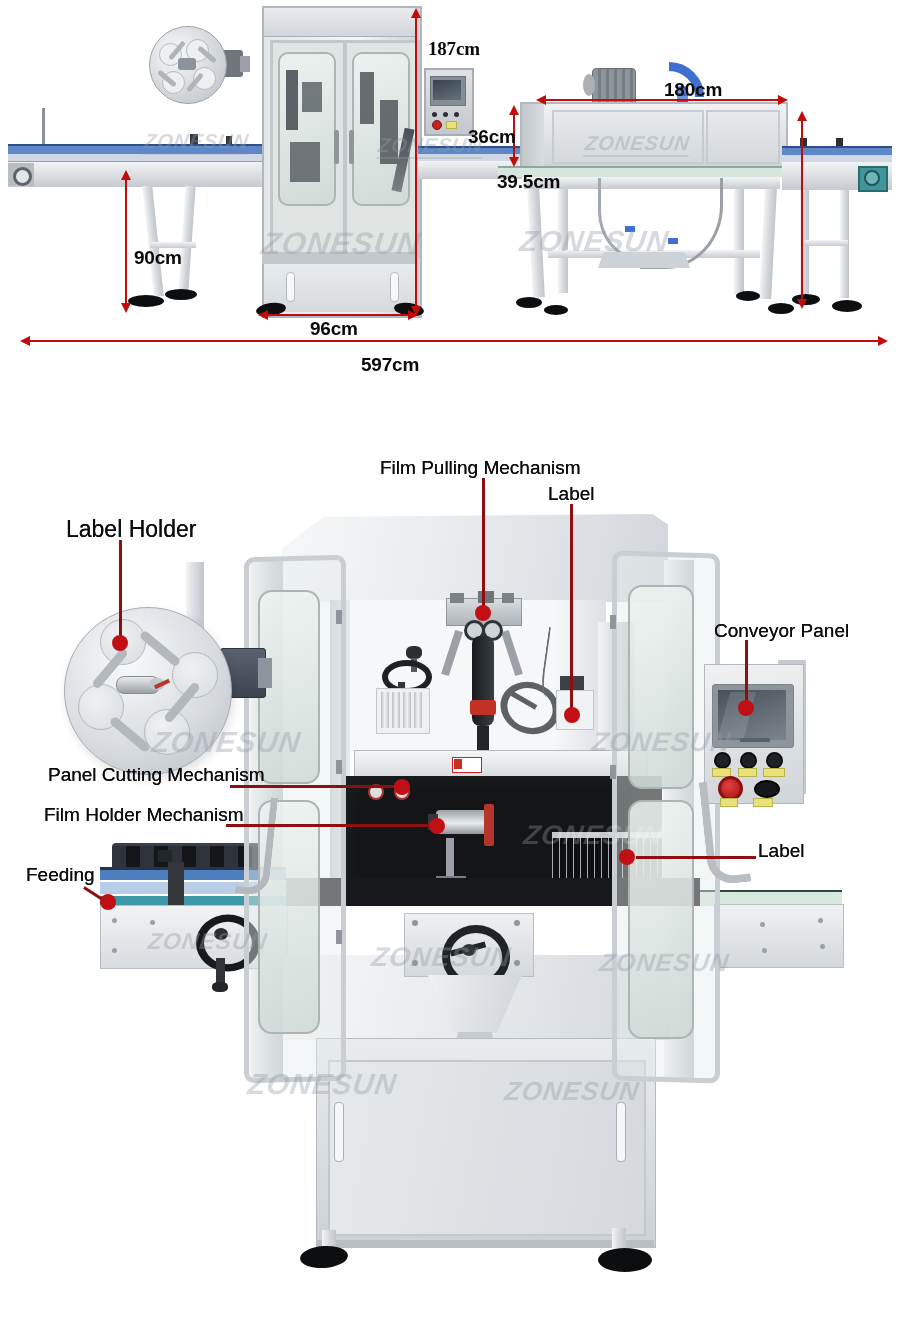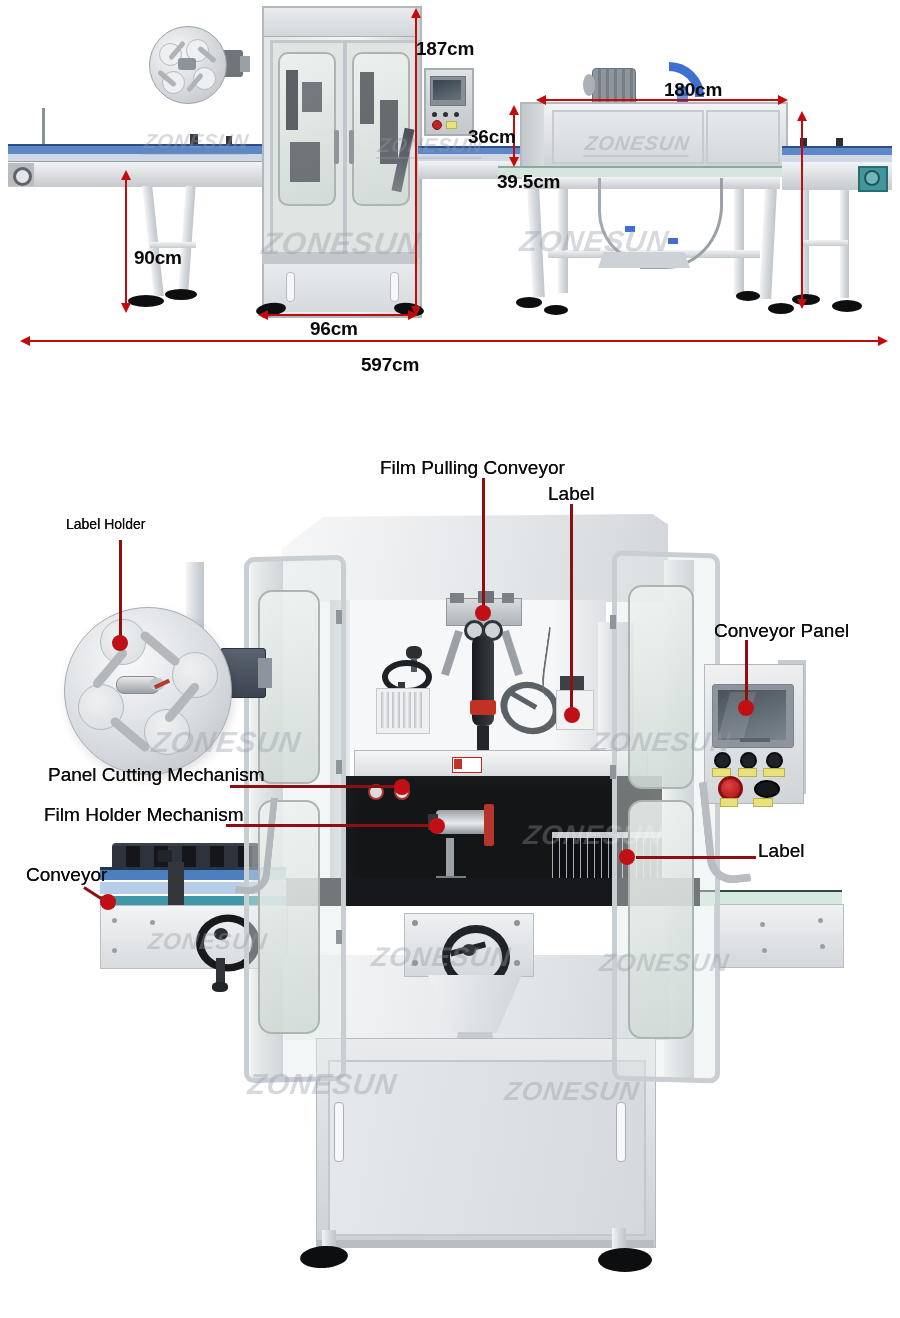--- a/index.html
+++ b/index.html
@@ -168,21 +168,21 @@
     <span class="wm uline" style="left:378px;top:134px;font-size:20px;">ZONESUN</span>
     <span class="wm uline" style="left:585px;top:132px;font-size:20px;">ZONESUN</span>
     <span class="wm" style="left:262px;top:226px;font-size:31px;">ZONESUN</span>
     <span class="wm" style="left:520px;top:225px;font-size:29px;">ZONESUN</span>
 
     <div class="dim v" style="left:411px;top:8px;height:308px;">
       <i class="ah up"></i>
         <i class="line"></i>
         <i class="ah down"></i>
     </div>
-    <span class="dimlabel" style="left:416px;top:38px;">187cm</span>
+    <span class="dimlabel" style="left:428px;top:38px;font-family:Liberation Serif, serif;">187cm</span>
 
     <div class="dim v" style="left:509px;top:105px;height:62px;">
       <i class="ah up"></i>
         <i class="line"></i>
         <i class="ah down"></i>
     </div>
     <span class="dimlabel" style="left:468px;top:126px;">36cm</span>
     <span class="dimlabel" style="left:497px;top:171px;">39.5cm</span>
 
     <div class="dim h" style="left:536px;top:95px;width:252px;">
@@ -409,45 +409,45 @@
 
     <span class="wm" style="left:152px;top:296px;font-size:29px;">ZONESUN</span>
     <span class="wm" style="left:592px;top:297px;font-size:27px;">ZONESUN</span>
     <span class="wm on-dark" style="left:524px;top:390px;font-size:27px;">ZONESUN</span>
     <span class="wm" style="left:372px;top:512px;font-size:27px;">ZONESUN</span>
     <span class="wm" style="left:600px;top:518px;font-size:25px;">ZONESUN</span>
     <span class="wm" style="left:148px;top:498px;font-size:23px;">ZONESUN</span>
     <span class="wm" style="left:248px;top:638px;font-size:29px;">ZONESUN</span>
     <span class="wm" style="left:505px;top:646px;font-size:26px;">ZONESUN</span>
 
-    <span class="partlabel" style="left:380px;top:27px;">Film Pulling Conveyor</span>
+    <span class="partlabel" style="left:380px;top:27px;">Film Pulling Mechanism</span>
     <div class="ann-line" style="left:482px;top:48px;width:3px;height:130px;"></div>
     <div class="ann-dot" style="left:475px;top:175px;"></div>
 
     <span class="partlabel" style="left:548px;top:53px;">Label</span>
     <div class="ann-line" style="left:570px;top:74px;width:3px;height:206px;"></div>
     <div class="ann-dot" style="left:564px;top:277px;"></div>
 
-    <span class="partlabel" style="left:66px;top:86px;font-size:14px;">Label Holder</span>
+    <span class="partlabel" style="left:66px;top:86px;font-size:23px;">Label Holder</span>
     <div class="ann-line" style="left:119px;top:110px;width:3px;height:100px;"></div>
     <div class="ann-dot" style="left:112px;top:205px;"></div>
 
     <span class="partlabel" style="left:714px;top:190px;">Conveyor Panel</span>
     <div class="ann-line" style="left:745px;top:210px;width:3px;height:64px;"></div>
     <div class="ann-dot" style="left:738px;top:270px;"></div>
 
     <span class="partlabel" style="left:48px;top:334px;">Panel Cutting Mechanism</span>
     <div class="ann-line" style="left:230px;top:355px;width:174px;height:3px;"></div>
     <div class="ann-dot" style="left:394px;top:349px;"></div>
 
     <span class="partlabel" style="left:44px;top:374px;">Film Holder Mechanism</span>
     <div class="ann-line" style="left:226px;top:394px;width:213px;height:3px;"></div>
     <div class="ann-dot" style="left:429px;top:388px;"></div>
 
-    <span class="partlabel" style="left:26px;top:434px;">Conveyor</span>
+    <span class="partlabel" style="left:26px;top:434px;">Feeding</span>
     <div class="ann-line" style="left:84px;top:456px;width:36px;height:3px;transform:rotate(33deg);transform-origin:left center;"></div>
     <div class="ann-dot" style="left:100px;top:464px;"></div>
 
     <span class="partlabel" style="left:758px;top:410px;">Label</span>
     <div class="ann-line" style="left:636px;top:426px;width:120px;height:3px;"></div>
     <div class="ann-dot" style="left:619px;top:419px;"></div>
   </div>
 
 </div>
 

